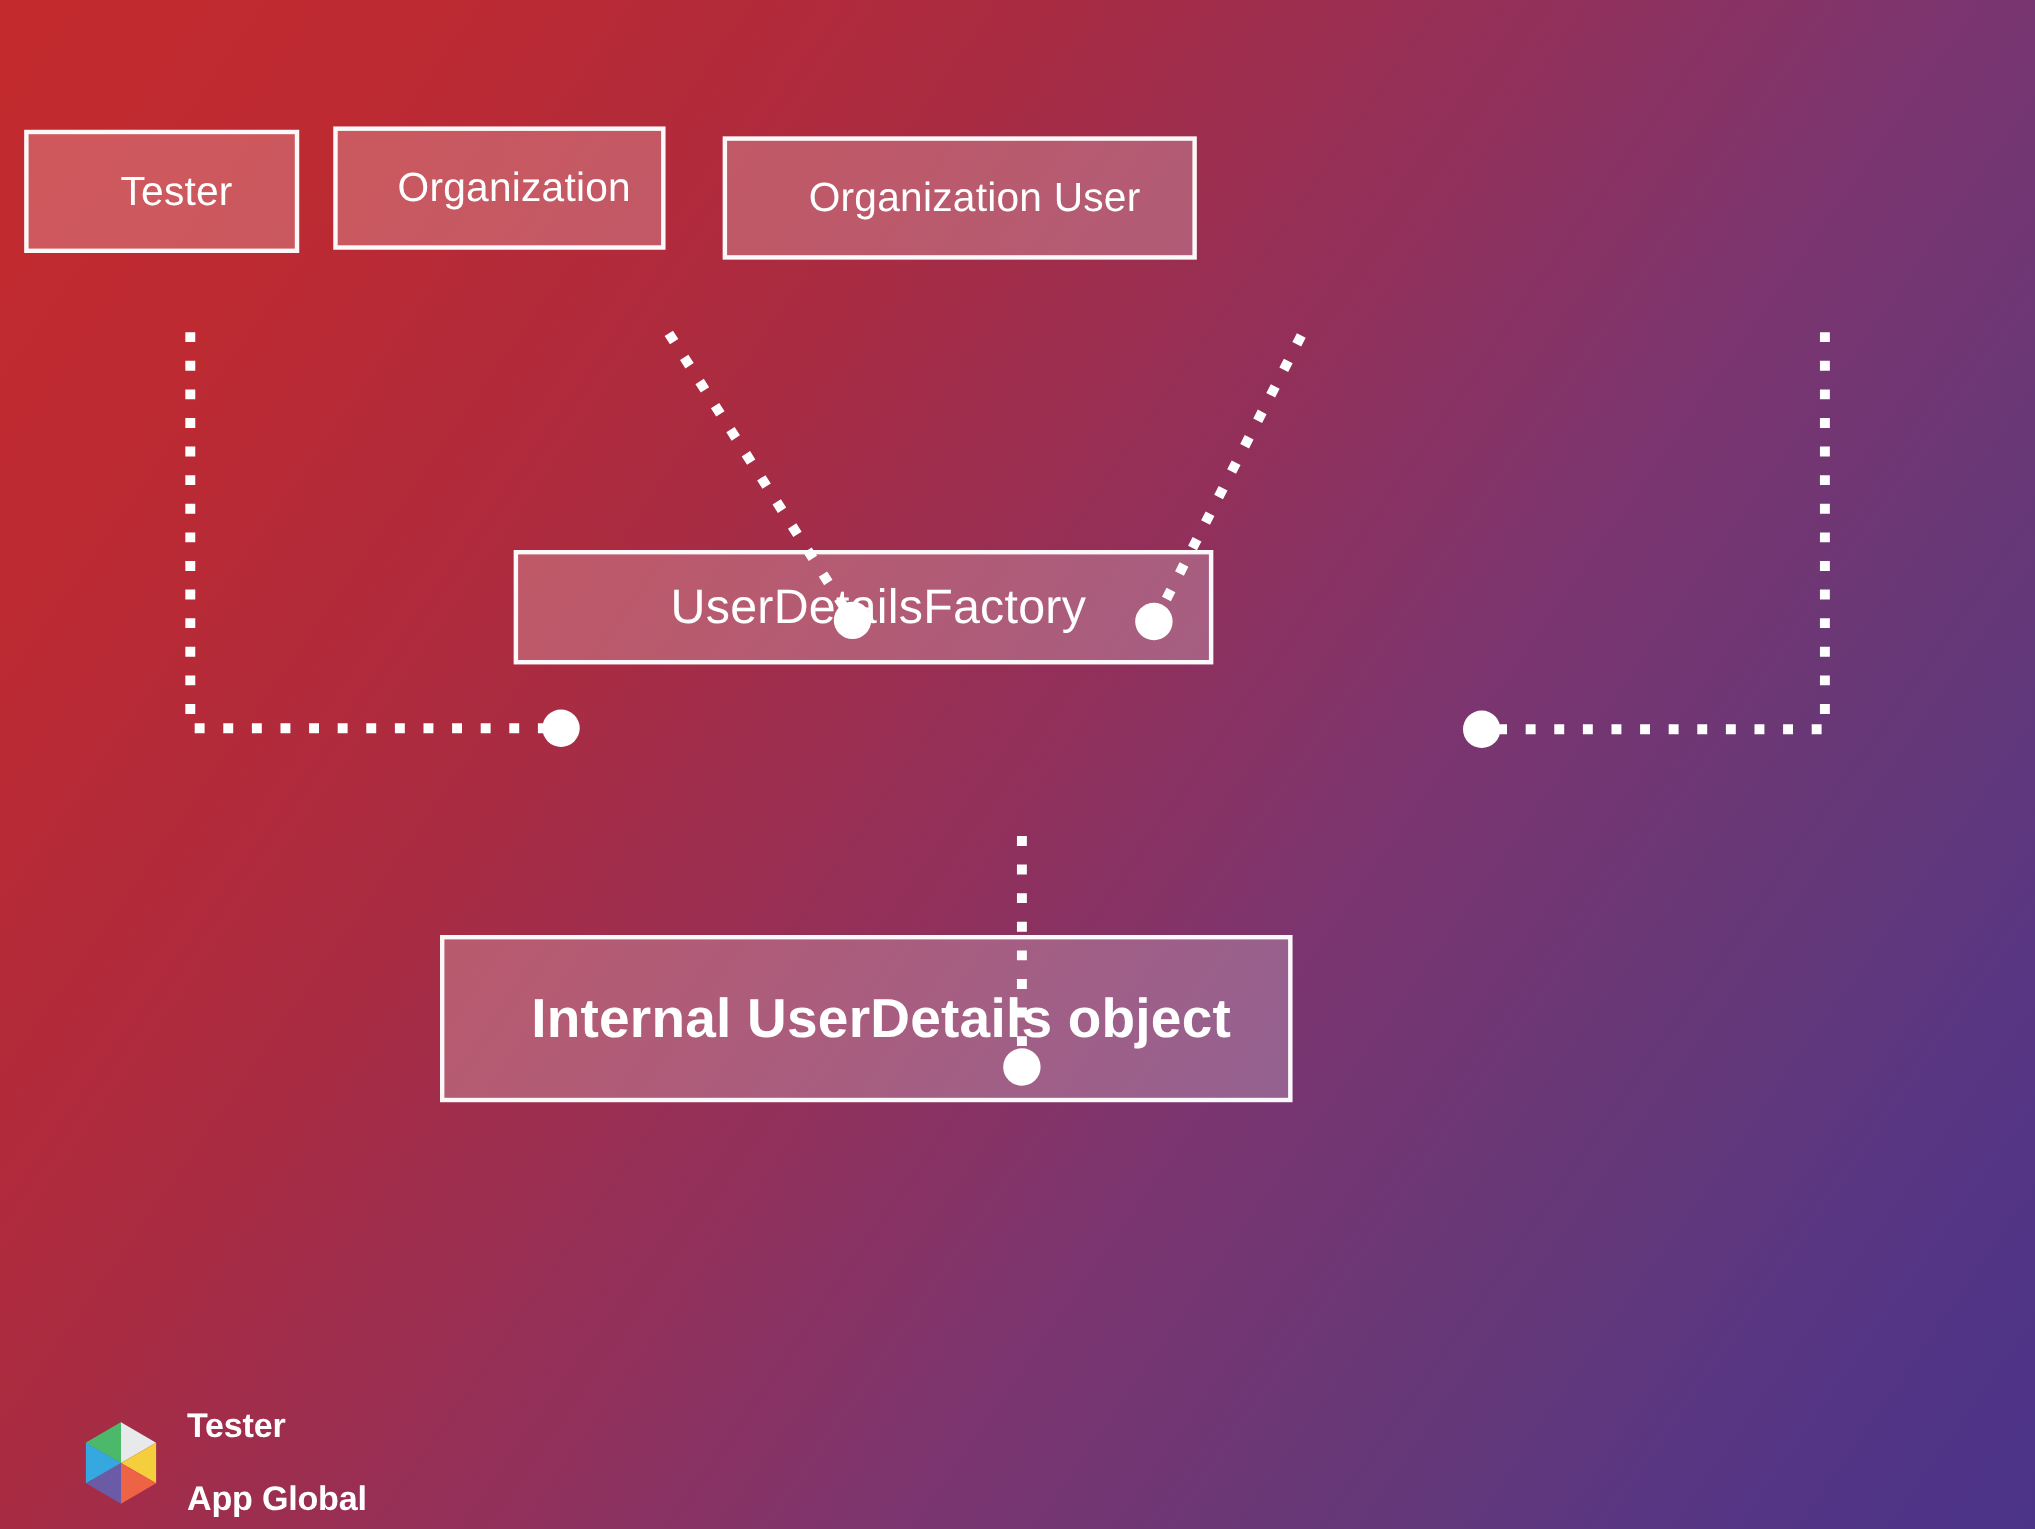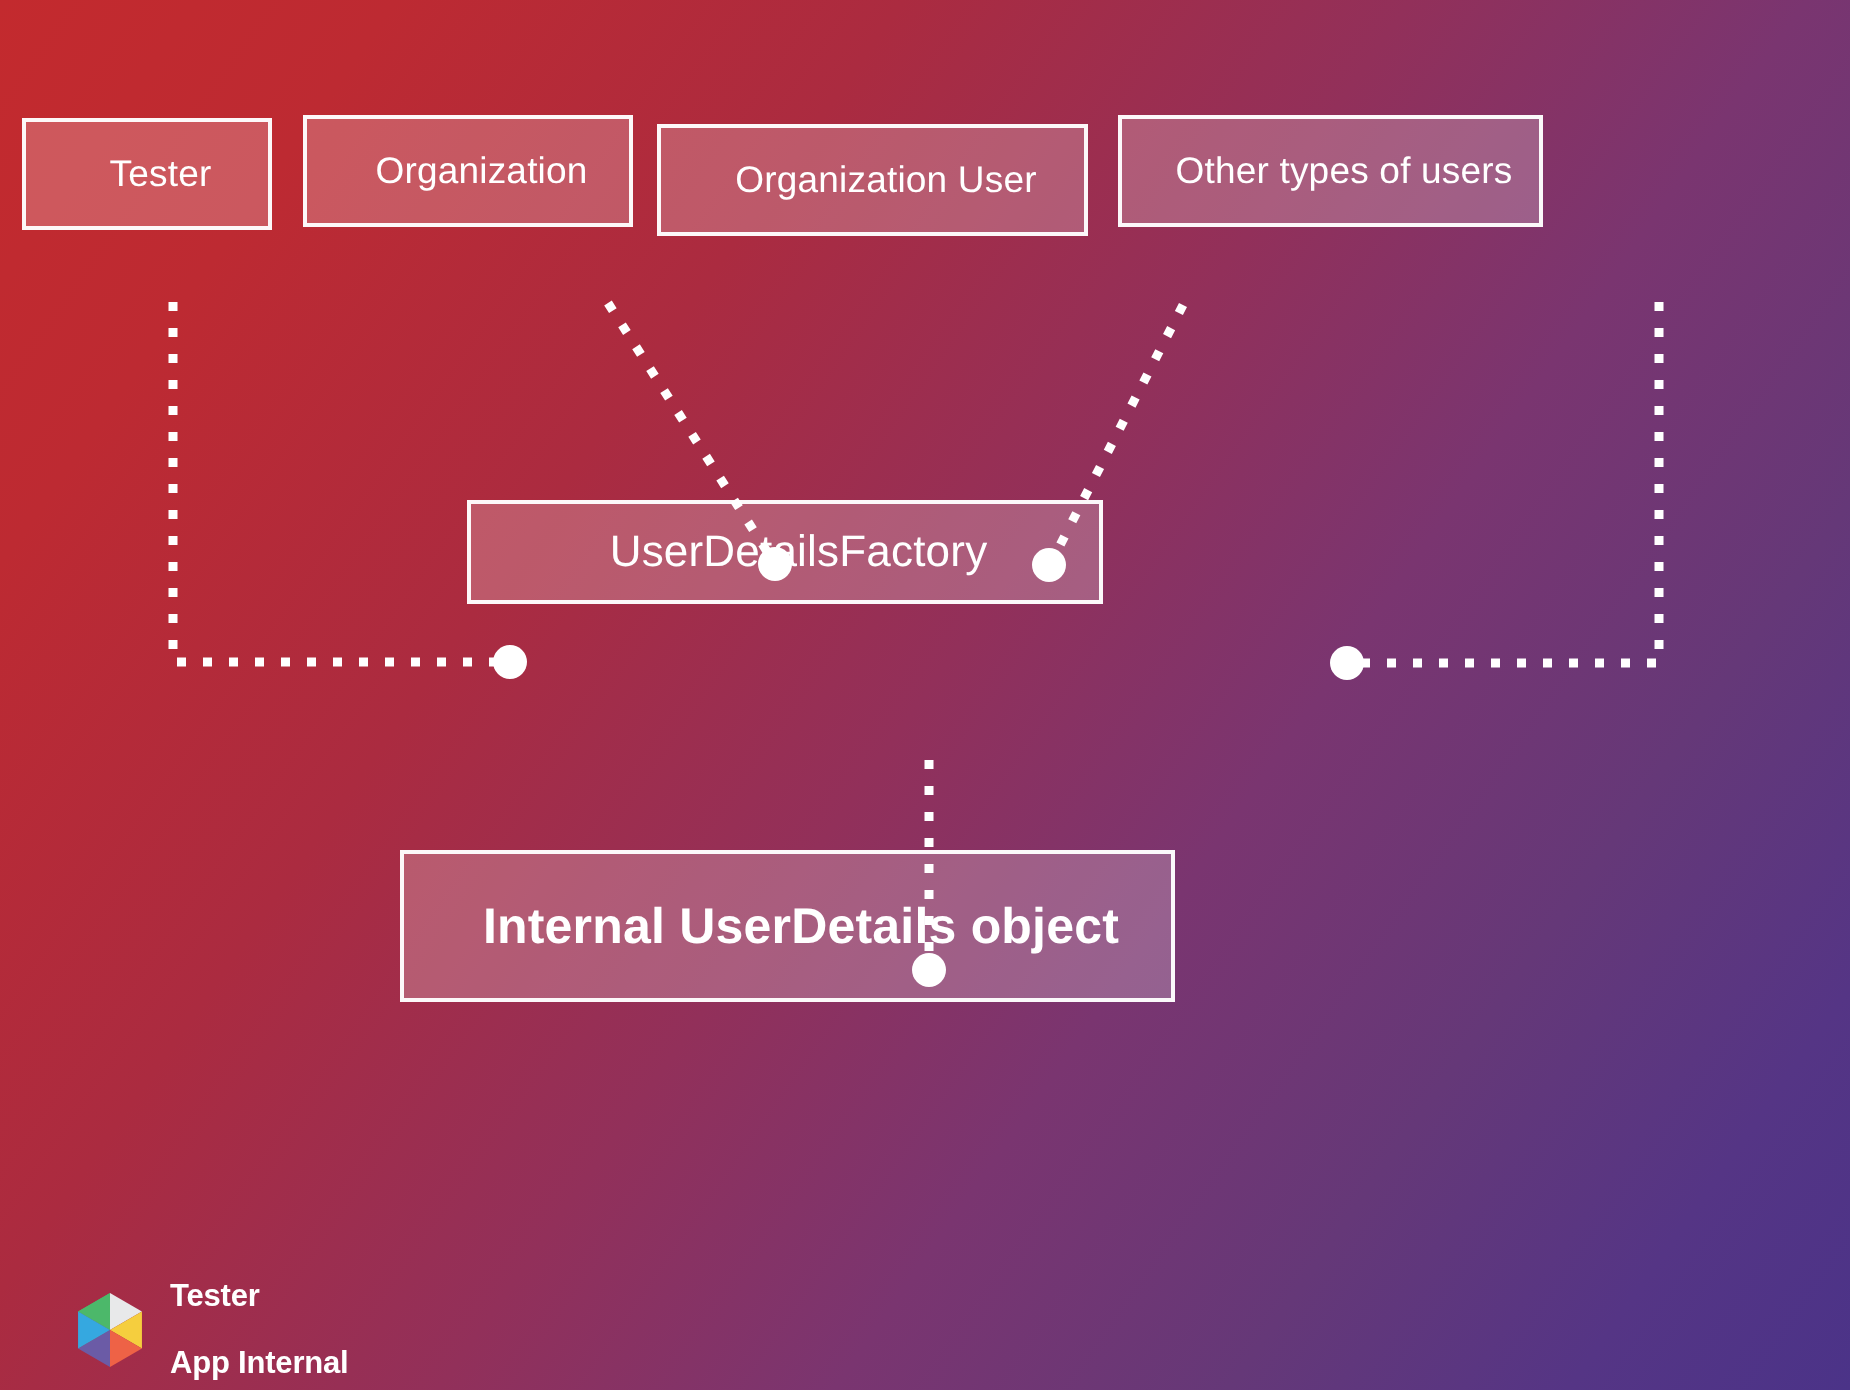--- a/index.html
+++ b/index.html
@@ -36,21 +36,21 @@
     color: #ffffff;
     text-align: center;
     letter-spacing: 0.2px;
     text-rendering: geometricPrecision;
     padding-left: 27px;
   }
   .node span { display: block; line-height: 1.1; padding: 0 10px; }
 
   .top-node      { height: 112px; font-size: 37px; font-weight: 400; }
   #node-tester   { left: 22px;   top: 118px; width: 250px; }
-  #node-org      { left: 303px;  top: 115px; width: 330px; }
+  #node-org      { left: 303px;  top: 115px; width: 302px; }
   #node-orguser  { left: 657px;  top: 124px; width: 431px; }
   #node-other    { left: 1118px; top: 115px; width: 425px; }
 
   #node-factory  { left: 467px;  top: 500px; width: 636px; height: 104px;
                    font-size: 44px; font-weight: 400; }
   #node-internal { left: 400px;  top: 850px; width: 775px; height: 152px;
                    font-size: 50px; font-weight: 700; }
 
   
   #wires {
@@ -125,23 +125,20 @@
   </div>
 
   <div class="node top-node" id="node-org">
     <span>Organization</span>
   </div>
 
   <div class="node top-node" id="node-orguser">
     <span>Organization User</span>
   </div>
 
-  <div class="node top-node" id="node-other">
-    <span>Other types of users</span>
-  </div>
 
   <div class="node" id="node-factory">
     <span>UserDetailsFactory</span>
   </div>
 
   <div class="node" id="node-internal">
     <span>Internal UserDetails object</span>
   </div>
 
   <div id="logo">
@@ -157,17 +154,17 @@
       <polygon points="88,72 50,94 50,50" fill="#EE6246"></polygon>
 
       <polygon points="50,94 12,72 50,50" fill="#6B5BA6"></polygon>
 
       <polygon points="12,72 12,28 50,50" fill="#35A8E0"></polygon>
 
       <polygon points="50,50 12,28 31,17 50,28" fill="#4CB86A" opacity="0.0"></polygon>
     </svg>
     <div id="logo-text">
       <div>Tester</div>
-      <div>App Internal</div>
+      <div>App Global</div>
     </div>
   </div>
 
 </div>
 
 </body></html>

